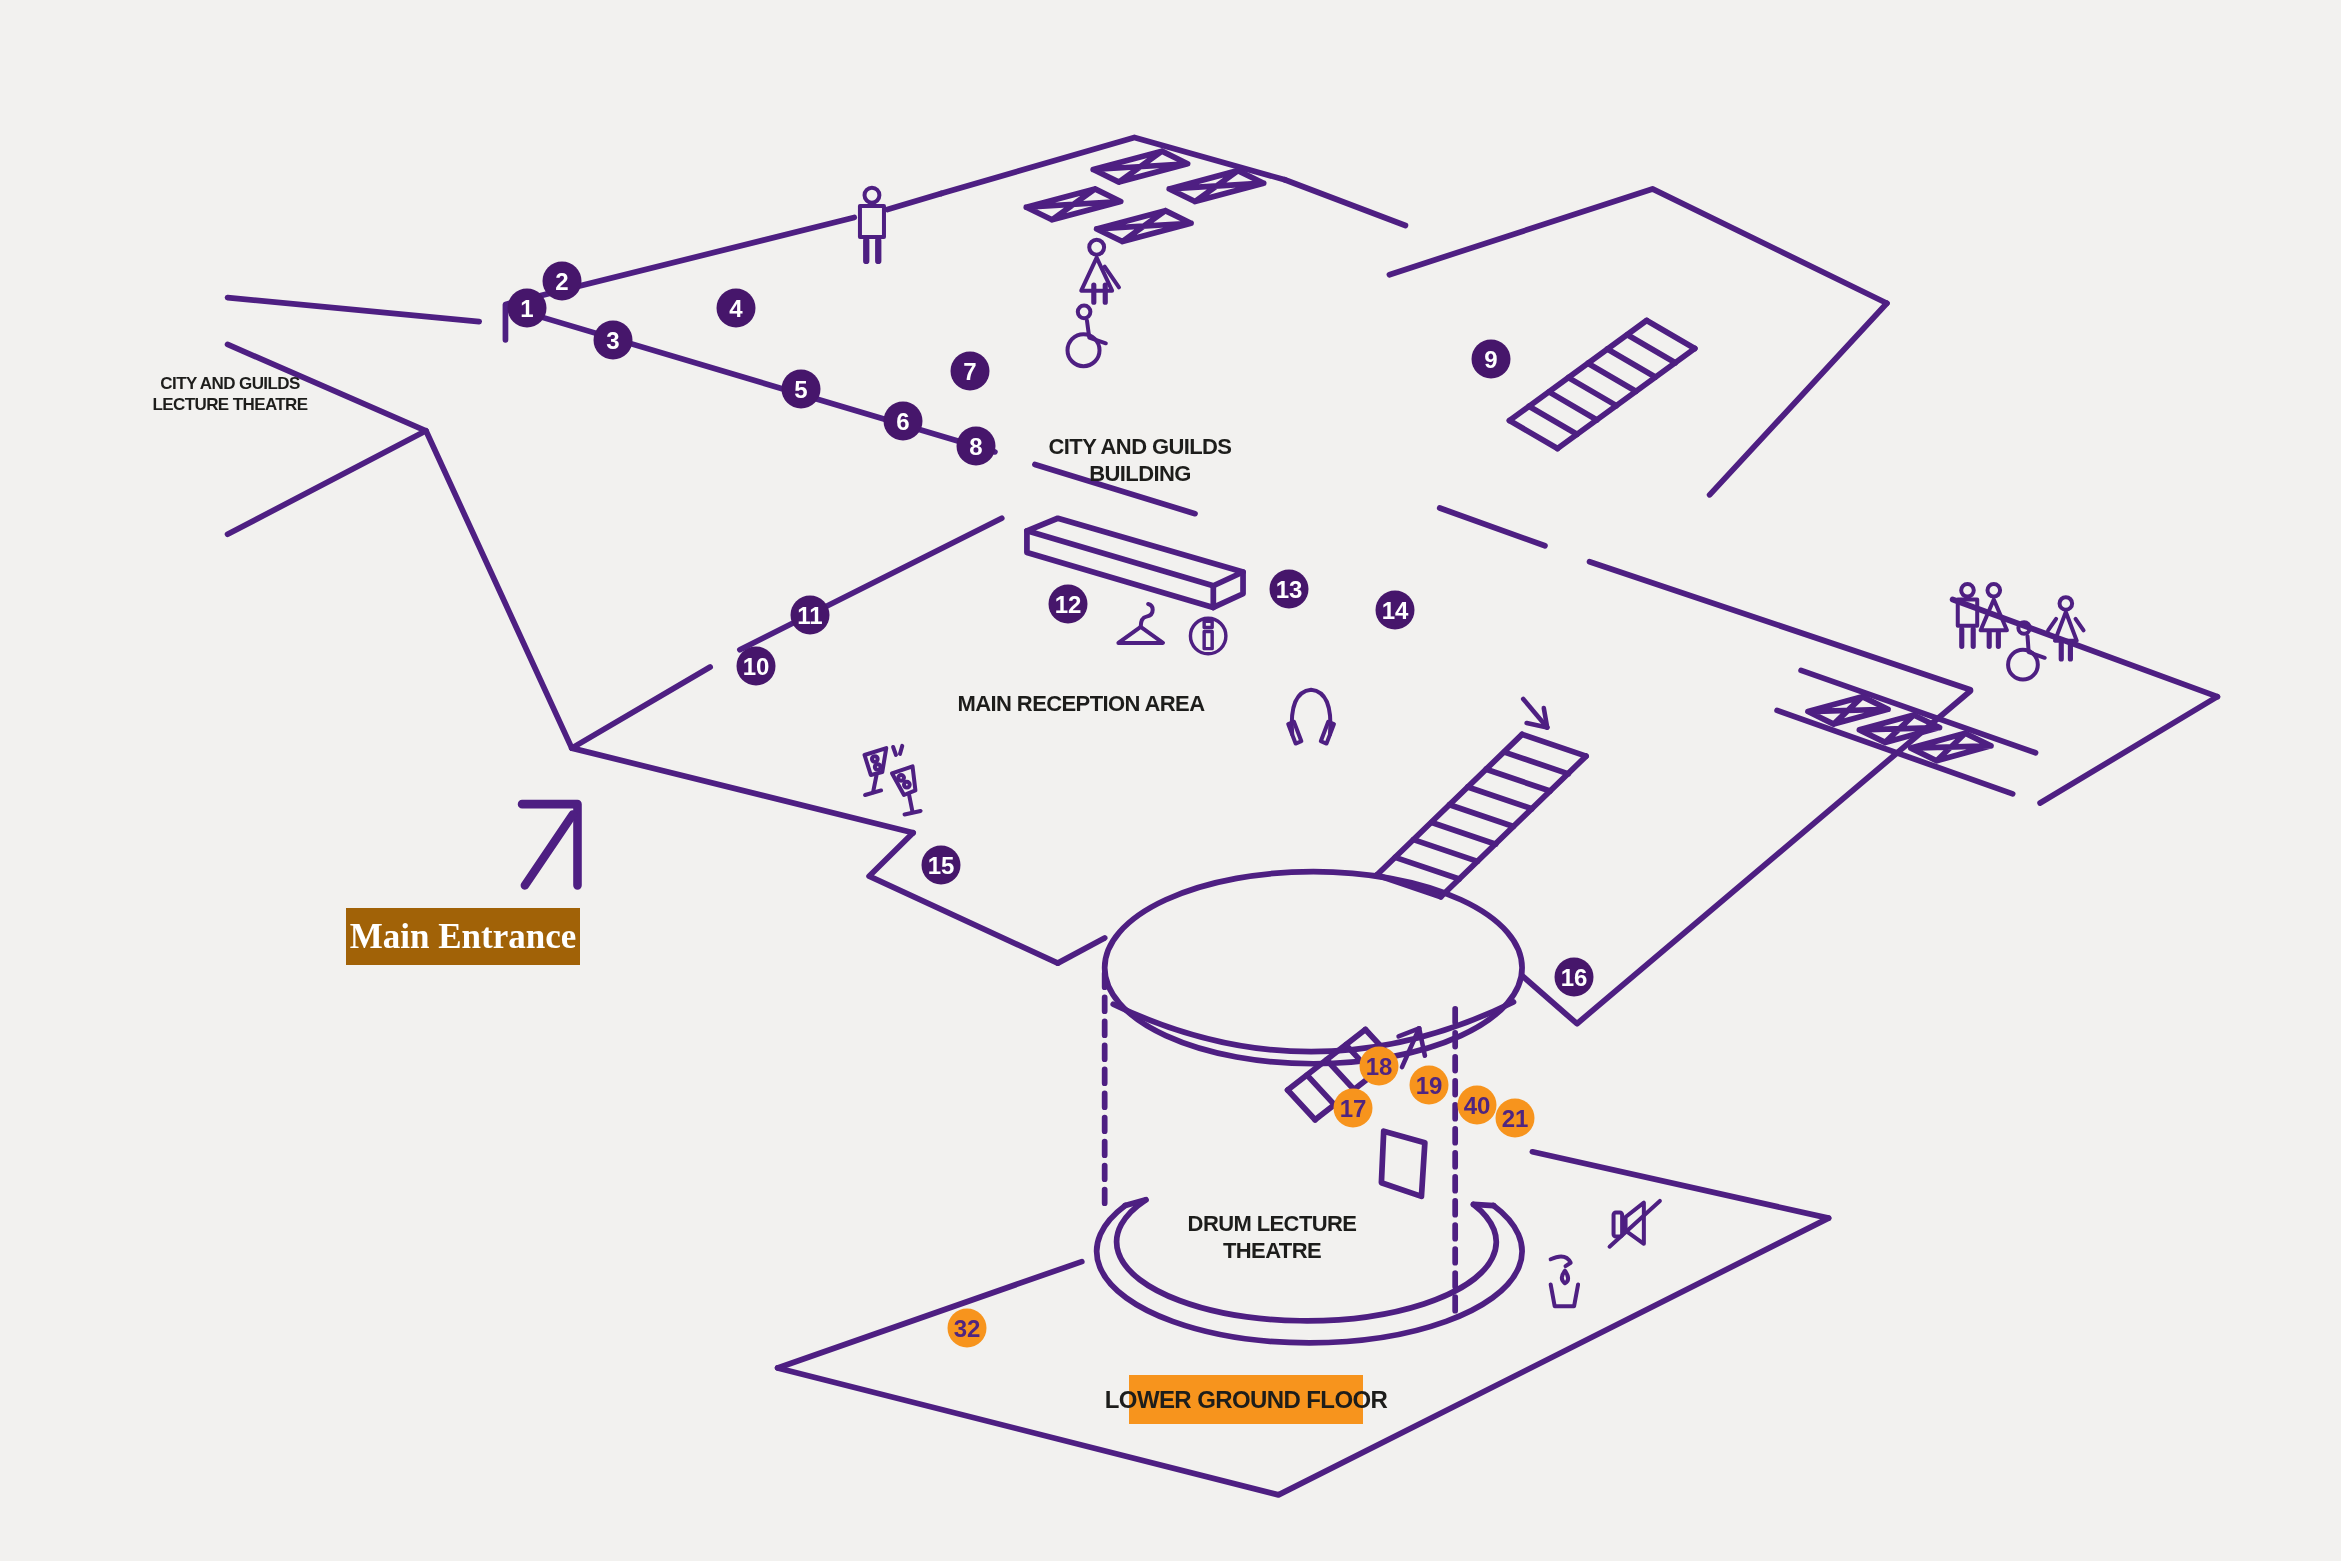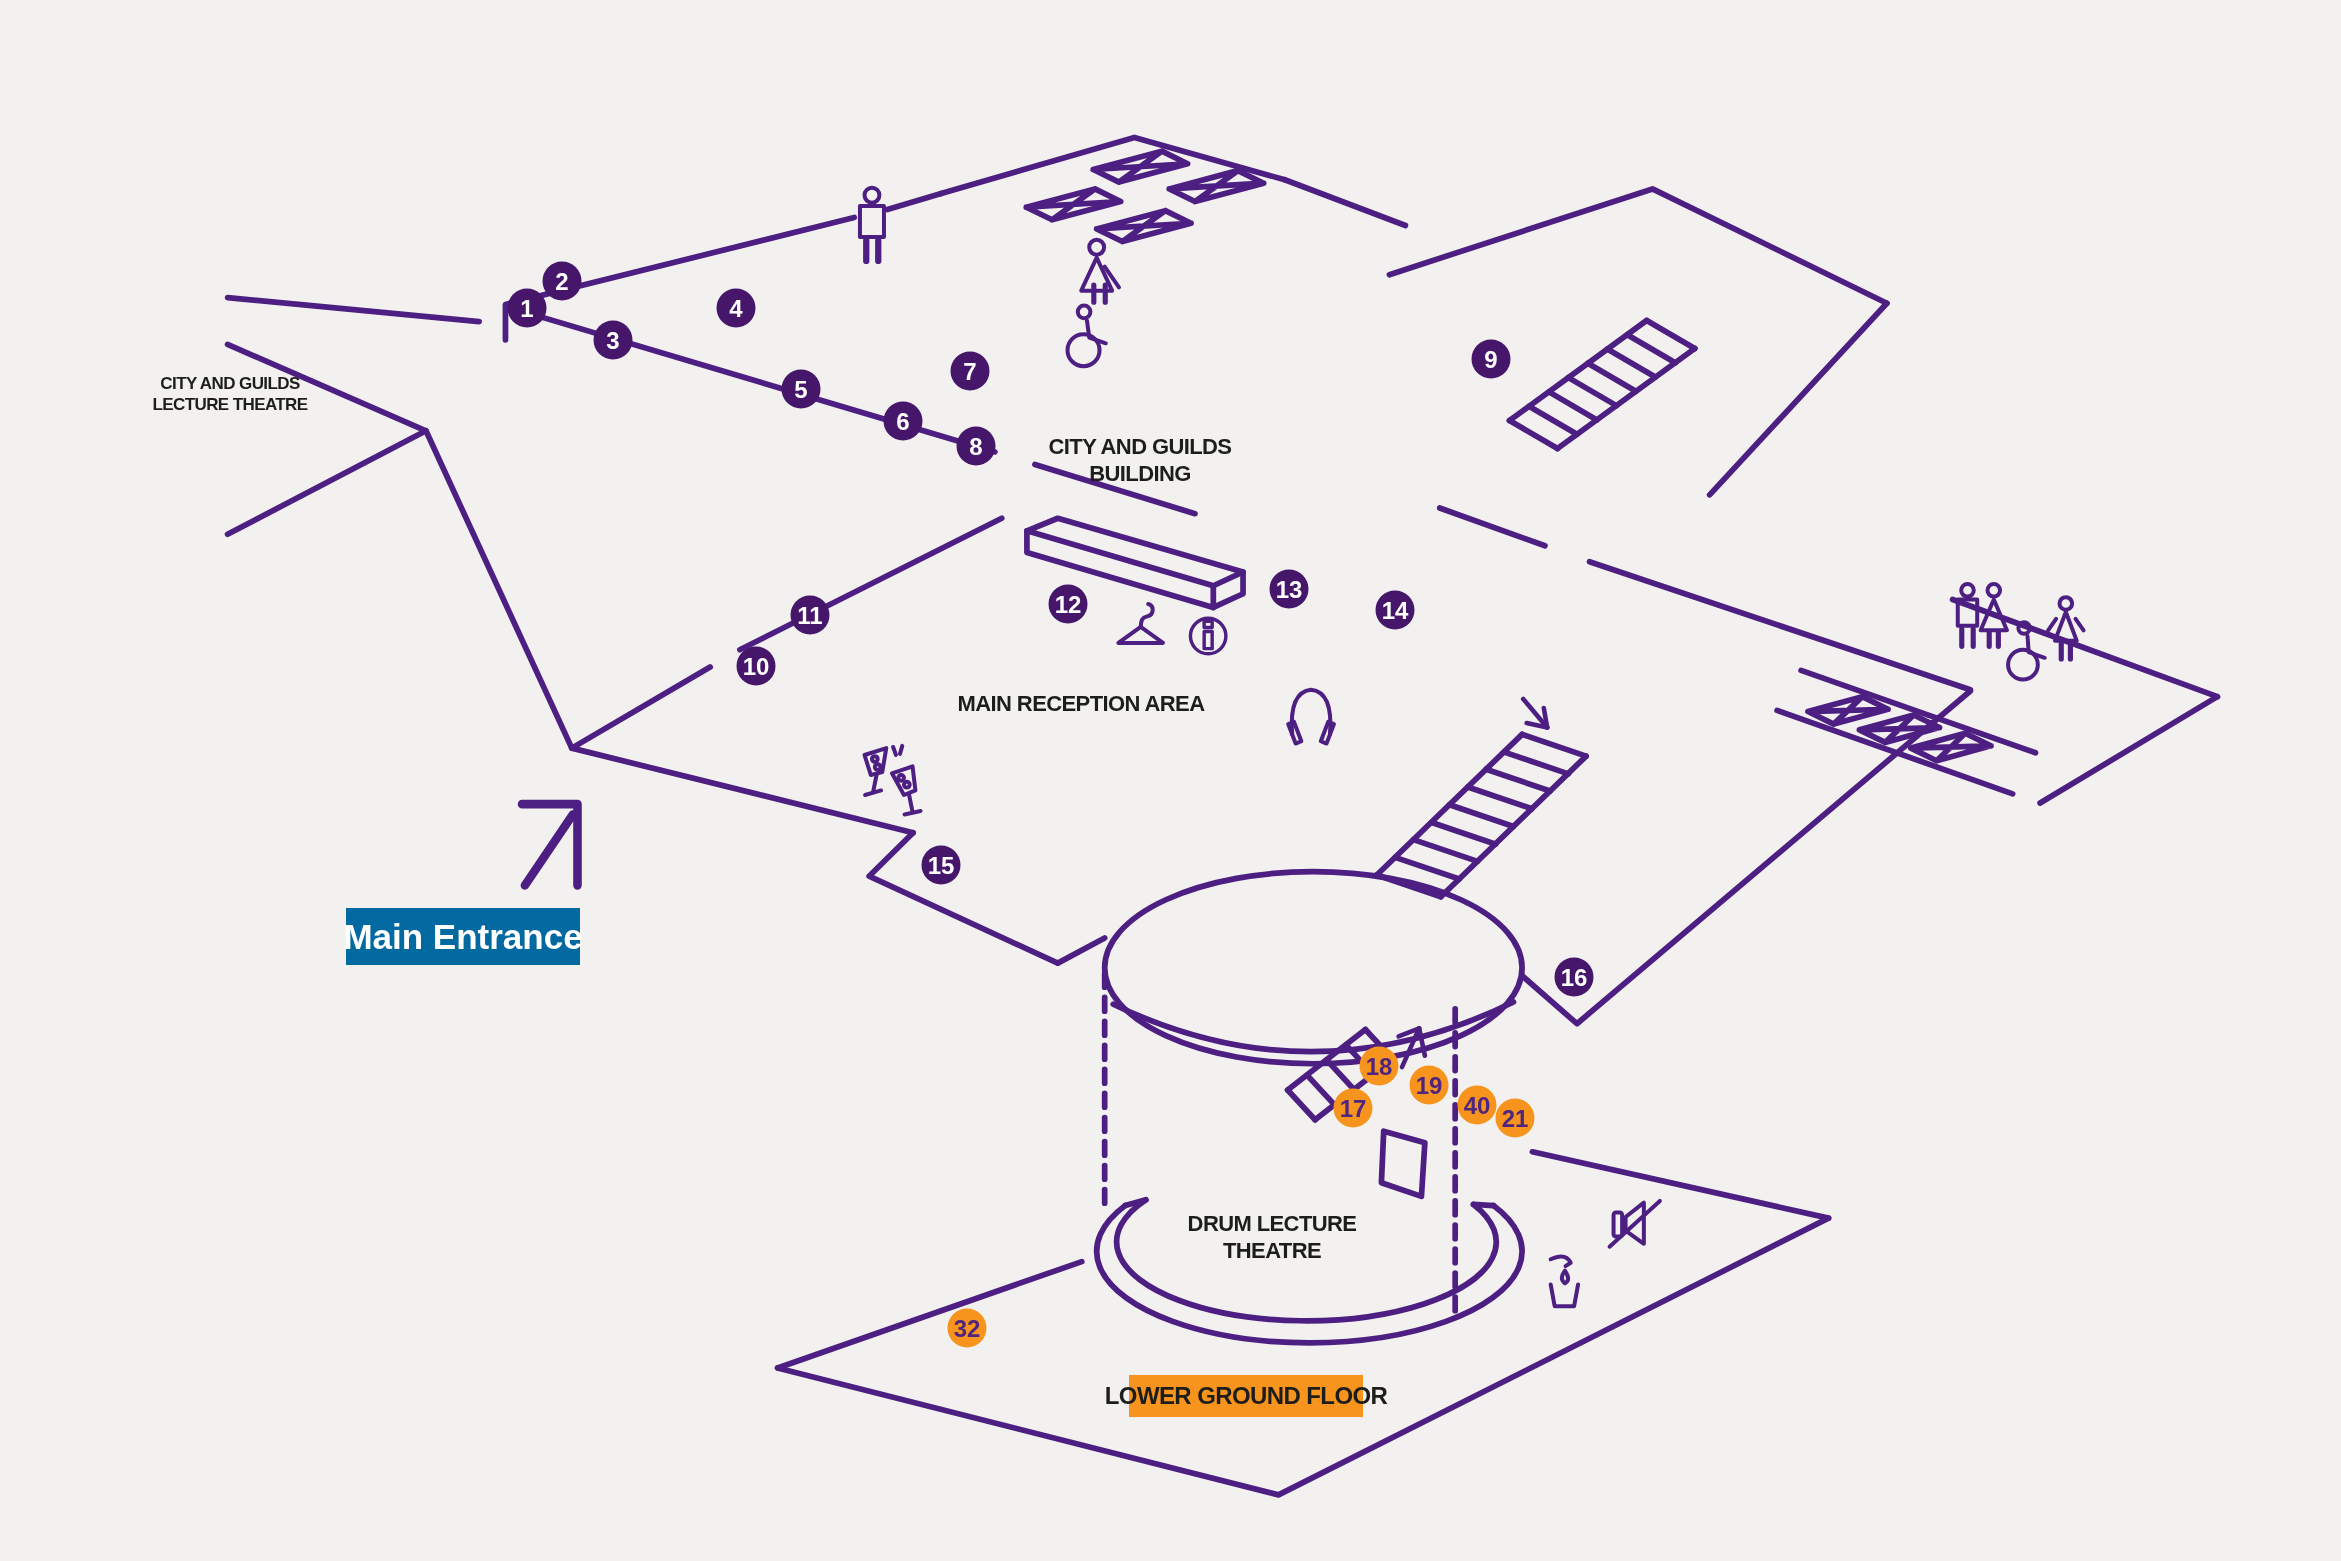--- a/index.html
+++ b/index.html
@@ -23,24 +23,24 @@
     position:absolute;transform:translate(-50%,-50%);
     text-align:center;color:#1d1d1b;font-weight:700;
     letter-spacing:-0.6px;line-height:1.22;white-space:pre-line;
   }
   .banner{
     position:absolute;display:flex;align-items:center;justify-content:center;
     font-weight:700;white-space:nowrap;
   }
   #main-entrance-banner{
     left:346px;top:908px;width:234px;height:57px;
-    background:#0369a1;color:#ffffff;font-size:35px;
+    background:#a16207;color:#ffffff;font-size:35px;font-family:Liberation Serif, serif;
   }
   #lower-ground-banner{
-    left:1129px;top:1375px;width:234px;height:42px;
+    left:1129px;top:1375px;width:234px;height:49px;
     background:#f7941d;color:#1d1d1b;font-size:24px;letter-spacing:-0.6px;
   }
 </style>
 </head>
 <body>
 
 <div id="stage">
 
   <svg id="linework" width="2342" height="1562" viewBox="0 0 4096 2731">
     <g stroke="#4e1f82" stroke-width="10" fill="none" stroke-linecap="round" stroke-linejoin="round">

